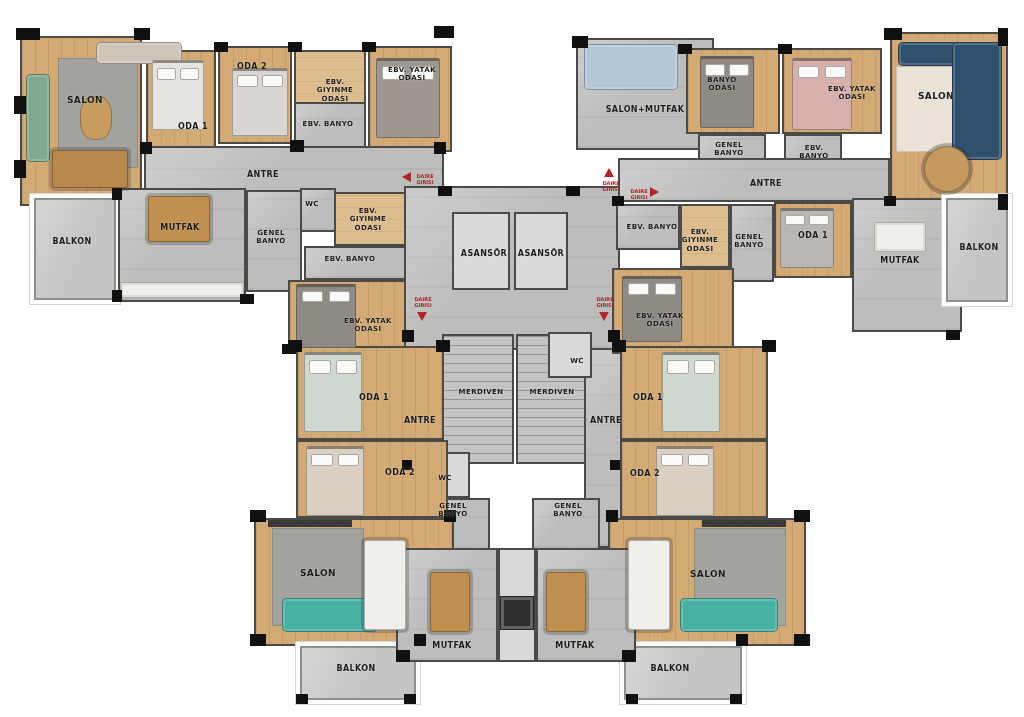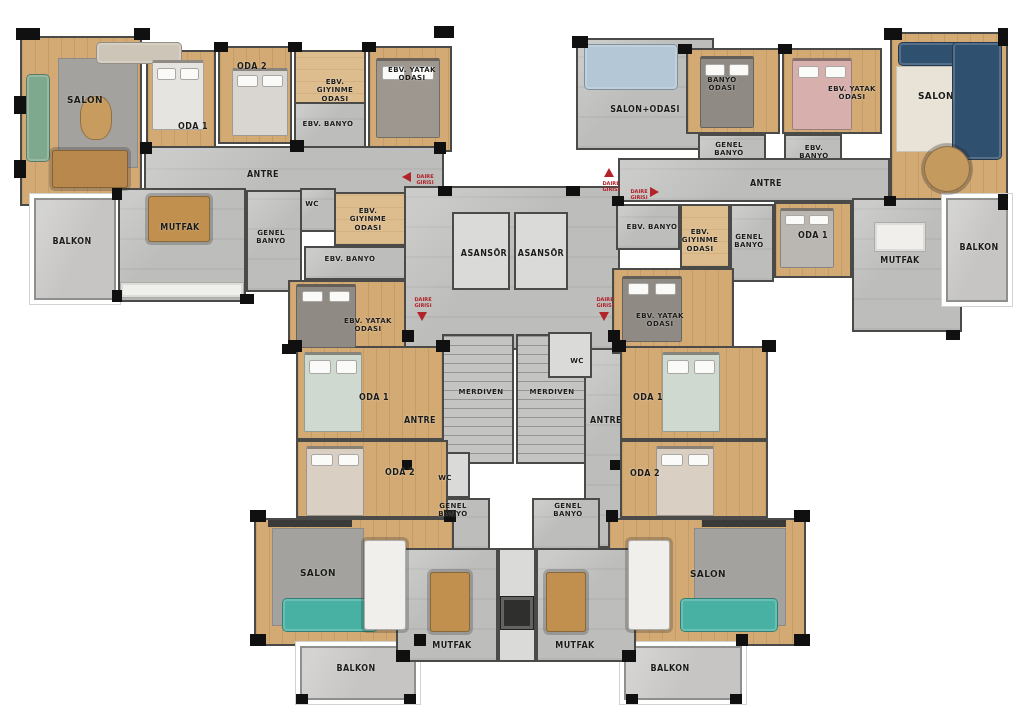--- a/index.html
+++ b/index.html
@@ -229,21 +229,21 @@
     <div class="plan-label" style="left: 481px; top: 392px; font-size: 7px;">MERDIVEN</div>
     <div class="plan-label" style="left: 552px; top: 392px; font-size: 7px;">MERDIVEN</div>
     <div class="plan-label" style="left: 420px; top: 421px; font-size: 8px;">ANTRE</div>
     <div class="plan-label" style="left: 606px; top: 421px; font-size: 8px;">ANTRE</div>
     <div class="plan-label" style="left: 577px; top: 361px; font-size: 7px;">WC</div>
     <div class="plan-label" style="left: 445px; top: 478px; font-size: 7px;">WC</div>
     <div class="plan-label" style="left: 453px; top: 510px; font-size: 7px;">GENEL
 BANYO</div>
     <div class="plan-label" style="left: 568px; top: 510px; font-size: 7px;">GENEL
 BANYO</div>
-    <div class="plan-label" style="left: 645px; top: 110px; font-size: 8px;">SALON+ODASI</div>
+    <div class="plan-label" style="left: 645px; top: 110px; font-size: 8px;">SALON+MUTFAK</div>
     <div class="plan-label" style="left: 722px; top: 84px; font-size: 7px;">BANYO
 ODASI</div>
     <div class="plan-label" style="left: 852px; top: 93px; font-size: 7px;">EBV. YATAK
 ODASI</div>
     <div class="plan-label" style="left: 936px; top: 96px; font-size: 9px;">SALON</div>
     <div class="plan-label" style="left: 729px; top: 149px; font-size: 7px;">GENEL
 BANYO</div>
     <div class="plan-label" style="left: 814px; top: 152px; font-size: 7px;">EBV.
 BANYO</div>
     <div class="plan-label" style="left: 766px; top: 184px; font-size: 8px;">ANTRE</div>

